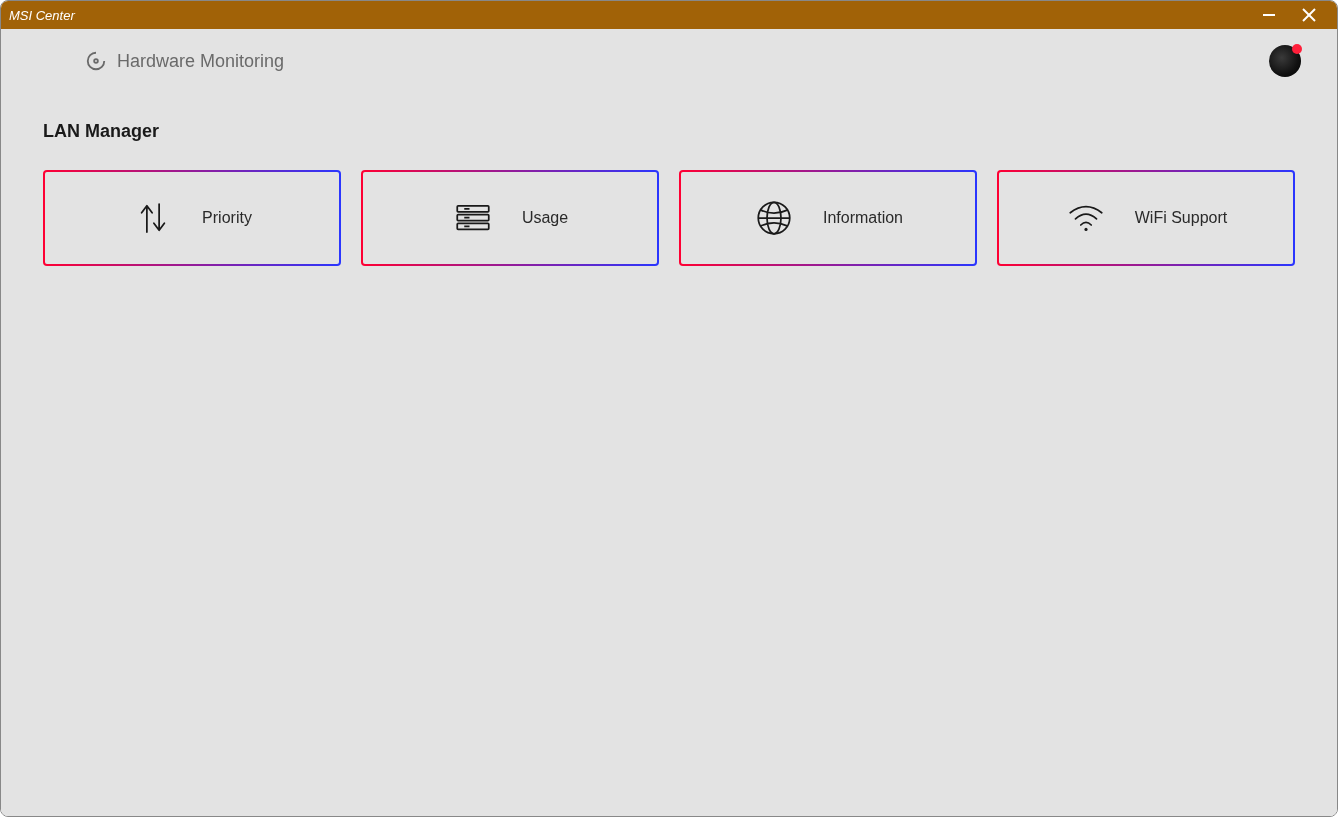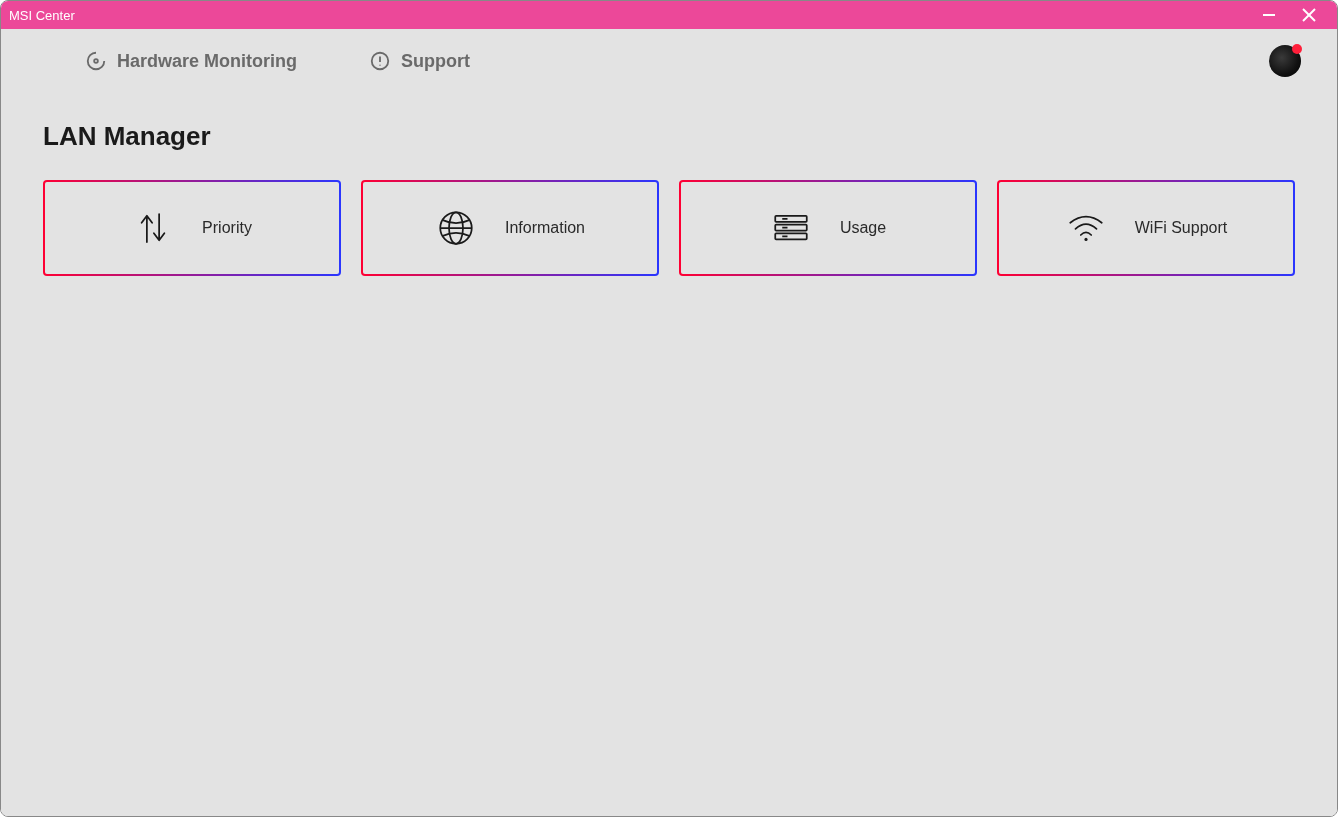--- a/index.html
+++ b/index.html
@@ -1,46 +1,46 @@
 <!DOCTYPE html>
 <html><head>
 <meta charset="utf-8">
 <style>
   * { box-sizing: border-box; margin: 0; padding: 0; }
   html, body { width: 1338px; height: 817px; font-family: "Segoe UI", Arial, sans-serif; background: #fff; }
   .window { width: 1338px; height: 817px; display: flex; flex-direction: column; border: 1px solid #888; border-radius: 8px; overflow: hidden; }
 
   
-  .titlebar { height: 28px; background: #ec4899; color: #fff; display: flex; align-items: center; padding: 11px 8px; font-size: 13px; }
+  .titlebar { height: 28px; background: #a16207; color: #fff; display: flex; align-items: center; padding: 11px 8px; font-size: 13px; font-style: italic; }
   .titlebar .title-text { flex: 0 0 auto; }
   .titlebar .spacer { flex: 1 1 auto; }
   .titlebar .win-btn { width: 40px; height: 28px; display: flex; align-items: center; justify-content: center; color: #fff; cursor: pointer; }
   .titlebar .win-btn svg { stroke: #fff; }
 
   
   .content { flex: 1 1 auto; background: #e3e3e3; display: flex; flex-direction: column; }
 
   
   .topnav { height: 64px; display: flex; align-items: stretch; padding: 0 0 0 0; }
   .nav-tabs { display: flex; align-items: stretch; margin-left: 48px; }
-  .nav-tab { display: flex; align-items: center; gap: 10px; padding: 0 36px; cursor: pointer; position: relative; color: #6a6a6a; font-size: 18px; font-weight: 700; }
+  .nav-tab { display: flex; align-items: center; gap: 10px; padding: 0 36px; cursor: pointer; position: relative; color: #6a6a6a; font-size: 18px; font-weight: 400; }
   .nav-tab.active { color: #1a1a1a; font-weight: 700; }
   .nav-tab.active::after {
     content: ""; position: absolute; left: 0; right: 0; bottom: 0; height: 2px;
     background: linear-gradient(90deg, #ff0033 0%, #2a36ff 100%);
   }
   .nav-tab svg { stroke: currentColor; }
 
   .nav-right { margin-left: auto; display: flex; align-items: center; gap: 28px; padding-right: 36px; }
   .nav-icon-btn { width: 30px; height: 30px; display: flex; align-items: center; justify-content: center; cursor: pointer; color: #6a6a6a; }
   .avatar { width: 32px; height: 32px; border-radius: 50%; background: radial-gradient(circle at 40% 40%, #3a3a3a 0%, #111 60%, #000 100%); position: relative; cursor: pointer; }
   .avatar::after { content: ""; position: absolute; top: -1px; right: -1px; width: 10px; height: 10px; background: #ff1f3a; border-radius: 50%; }
 
   
-  .page-heading { padding: 28px 42px 20px 42px; font-size: 26px; font-weight: 700; color: #1a1a1a; }
+  .page-heading { padding: 28px 42px 20px 42px; font-size: 18px; font-weight: 700; color: #1a1a1a; }
 
   
   .card-row { display: flex; gap: 20px; padding: 8px 42px; }
   .card {
     flex: 1 1 0; height: 96px; border-radius: 4px;
     display: flex; align-items: center; justify-content: center; gap: 28px;
     cursor: pointer; position: relative; background: #e3e3e3;
     border: 2px solid transparent;
     background-image: linear-gradient(#e3e3e3, #e3e3e3), linear-gradient(90deg, #ff0033 0%, #2a36ff 100%);
     background-origin: border-box; background-clip: padding-box, border-box;
@@ -78,28 +78,20 @@
 
         <div class="nav-tab">
           <svg width="22" height="22" viewBox="0 0 24 24" stroke-width="2">
             <path d="M12 3 A9 9 0 1 0 21 12"></path>
             <circle cx="12" cy="12" r="2"></circle>
           </svg>
           <span>Hardware Monitoring</span>
         </div>
 
 
-        <div class="nav-tab">
-          <svg width="22" height="22" viewBox="0 0 24 24" stroke-width="2">
-            <circle cx="12" cy="12" r="9"></circle>
-            <line x1="12" y1="7" x2="12" y2="13"></line>
-            <circle cx="12" cy="16.5" r="0.8" fill="currentColor" stroke="none"></circle>
-          </svg>
-          <span>Support</span>
-        </div>
 
       </div>
 
       <div class="nav-right">
         <div class="nav-icon-btn">
           <svg width="26" height="26" viewBox="0 0 24 24" stroke-width="1.8">
             <rect x="3" y="3" width="7" height="7" rx="1"></rect>
             <rect x="14" y="3" width="7" height="7" rx="1"></rect>
             <rect x="3" y="14" width="7" height="7" rx="1"></rect>
             <rect x="14" y="14" width="7" height="7" rx="1"></rect>
@@ -124,43 +116,43 @@
           <svg width="42" height="42" viewBox="0 0 48 48" stroke="currentColor" stroke-width="2.2" stroke-linejoin="round" stroke-linecap="round">
             <path d="M17 40 V12 M11 18 L17 10 L23 18"></path>
             <path d="M31 8 V36 M25 30 L31 38 L37 30"></path>
           </svg>
         </span>
         <span class="card-label">Priority</span>
       </div>
 
       <div class="card">
         <span class="card-icon">
-          <svg width="42" height="42" viewBox="0 0 48 48" stroke="currentColor" stroke-width="2">
-            <circle cx="24" cy="24" r="18"></circle>
-            <ellipse cx="24" cy="24" rx="8" ry="18"></ellipse>
-            <line x1="6" y1="24" x2="42" y2="24"></line>
-            <path d="M9 15 Q24 22 39 15"></path>
-            <path d="M9 33 Q24 26 39 33"></path>
-          </svg>
-        </span>
-        <span class="card-label">Information</span>
-      </div>
-
-      <div class="card">
-        <span class="card-icon">
           <svg width="46" height="42" viewBox="0 0 48 40" stroke="currentColor" stroke-width="2" stroke-linejoin="round">
             <rect x="6" y="6" width="36" height="7" rx="1"></rect>
             <rect x="6" y="16" width="36" height="7" rx="1"></rect>
             <rect x="6" y="26" width="36" height="7" rx="1"></rect>
             <line x1="14" y1="9.5" x2="20" y2="9.5"></line>
             <line x1="14" y1="19.5" x2="20" y2="19.5"></line>
             <line x1="14" y1="29.5" x2="20" y2="29.5"></line>
           </svg>
         </span>
         <span class="card-label">Usage</span>
+      </div>
+
+      <div class="card">
+        <span class="card-icon">
+          <svg width="42" height="42" viewBox="0 0 48 48" stroke="currentColor" stroke-width="2">
+            <circle cx="24" cy="24" r="18"></circle>
+            <ellipse cx="24" cy="24" rx="8" ry="18"></ellipse>
+            <line x1="6" y1="24" x2="42" y2="24"></line>
+            <path d="M9 15 Q24 22 39 15"></path>
+            <path d="M9 33 Q24 26 39 33"></path>
+          </svg>
+        </span>
+        <span class="card-label">Information</span>
       </div>
 
       <div class="card">
         <span class="card-icon">
           <svg width="46" height="42" viewBox="0 0 48 40" stroke="currentColor" stroke-width="2.2" stroke-linecap="round">
             <path d="M6 14 Q24 0 42 14"></path>
             <path d="M12 21 Q24 10 36 21"></path>
             <path d="M18 28 Q24 22 30 28"></path>
             <circle cx="24" cy="33" r="1.8" fill="currentColor" stroke="none"></circle>
           </svg>

